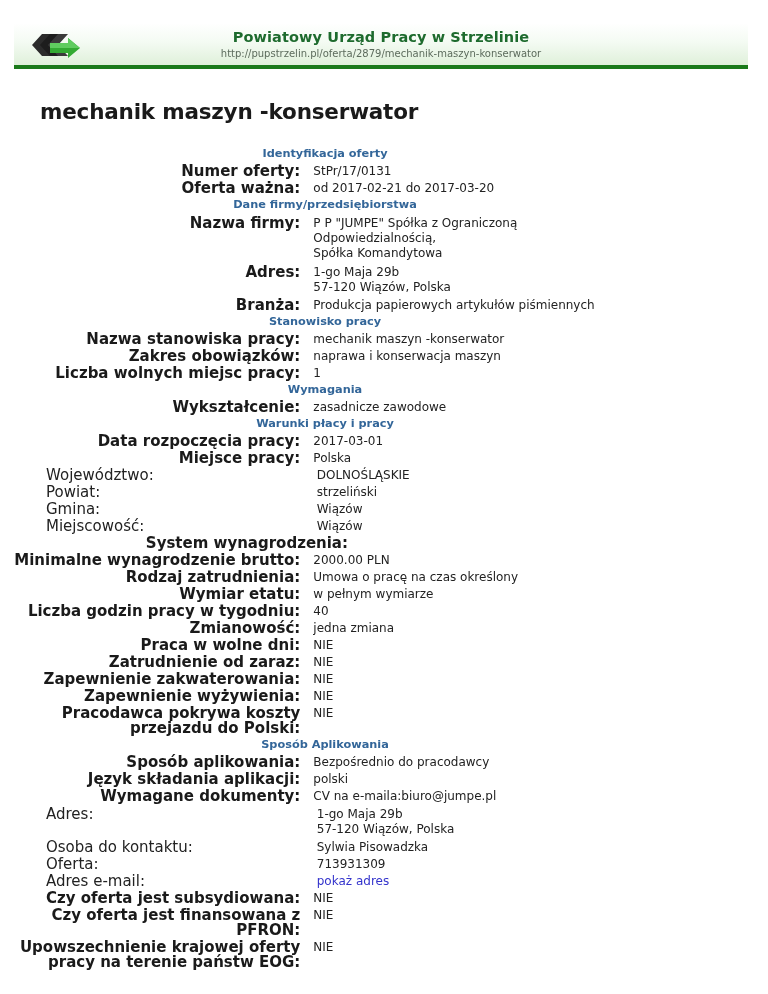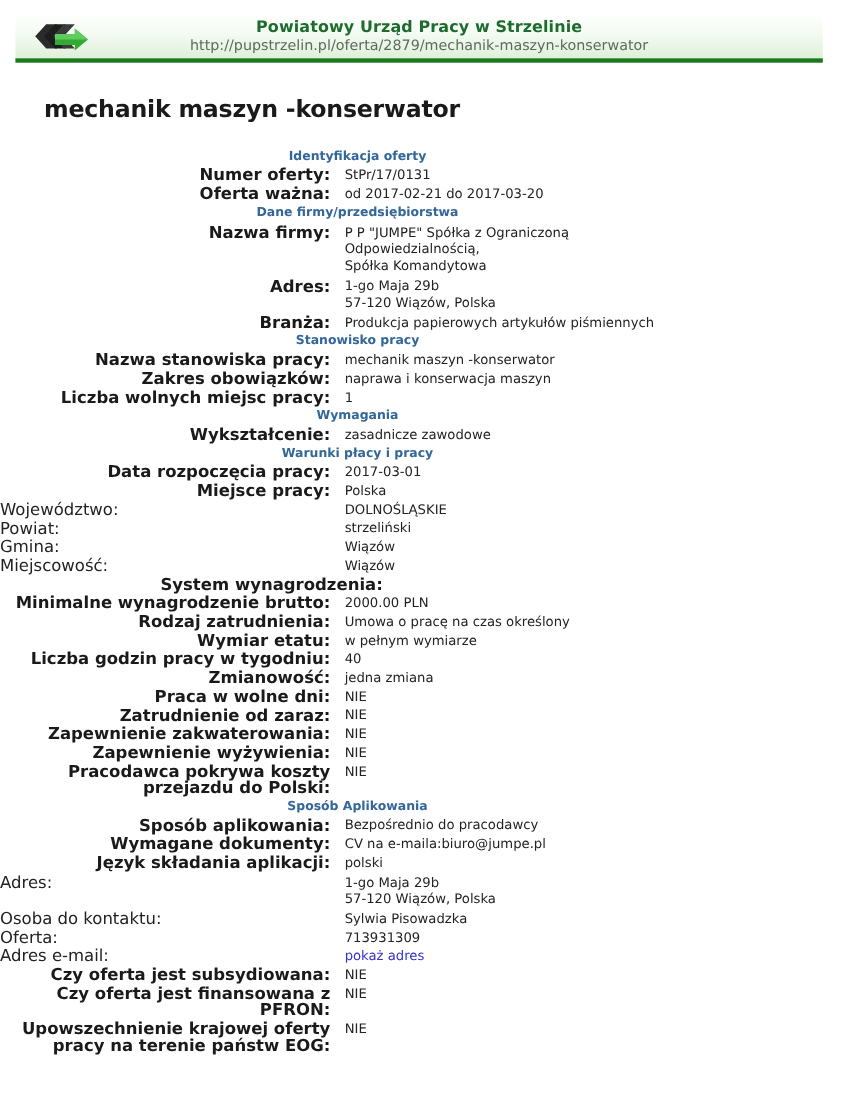--- a/index.html
+++ b/index.html
@@ -11,21 +11,21 @@
     width: 768px;
     height: 994px;
     font-family: "DejaVu Sans", sans-serif;
     color: #1a1a1a;
     overflow: hidden;
   }
 
   
   .page-header {
     position: relative;
-    margin: 11px 20px 0 14px;
+    margin: 23px 20px 0 14px;
     height: 46px;
     background: linear-gradient(to bottom, #ffffff 0%, #f4fbf3 45%, #dff0da 100%);
     border-bottom: 4px solid #1a7a1a;
     box-sizing: border-box;
   }
   .header-logo {
     position: absolute;
     left: 14px;
     top: 6px;
     width: 56px;
@@ -37,21 +37,21 @@
   }
   .site-title {
     font-family: "DejaVu Sans", sans-serif;
     font-weight: bold;
     font-size: 14.5px;
     color: #1e6b2e;
     letter-spacing: 0.1px;
     line-height: 17px;
   }
   .site-url {
-    font-size: 13px;
+    font-size: 10px;
     color: #5c6b5c;
     line-height: 12px;
     margin-top: 2px;
   }
 
   
   .doc-title {
     margin: 30px 0 0 40px;
     font-size: 21.5px;
     font-weight: bold;
@@ -86,20 +86,21 @@
     box-sizing: border-box;
     text-align: right;
     font-weight: bold;
     font-size: 15px;
     color: #1a1a1a;
     line-height: 15px;
   }
   .row.plain .lbl {
     text-align: left;
     font-weight: normal;
+    padding-left: 46px;
     color: #222;
   }
   .row .val {
     width: 360px;
     font-size: 12px;
     color: #222;
     line-height: 15px;
     padding-left: 1px;
   }
   .row .val .line { display: block; }
@@ -295,29 +296,29 @@
       </div>
     </div>
     <div class="section-head">Sposób Aplikowania</div>
     <div class="row">
       <div class="lbl">Sposób aplikowania:</div>
       <div class="val">
         <span class="line">Bezpośrednio do pracodawcy</span>
       </div>
     </div>
     <div class="row">
+      <div class="lbl">Język składania aplikacji:</div>
+      <div class="val">
+        <span class="line">polski</span>
+      </div>
+    </div>
+    <div class="row">
       <div class="lbl">Wymagane dokumenty:</div>
       <div class="val">
         <span class="line">CV na e-maila:biuro@jumpe.pl</span>
-      </div>
-    </div>
-    <div class="row">
-      <div class="lbl">Język składania aplikacji:</div>
-      <div class="val">
-        <span class="line">polski</span>
       </div>
     </div>
     <div class="row plain multiline">
       <div class="lbl">Adres:</div>
       <div class="val">
         <span class="line">1-go Maja 29b</span>
         <span class="line">57-120 Wiązów, Polska</span>
       </div>
     </div>
     <div class="row plain">

